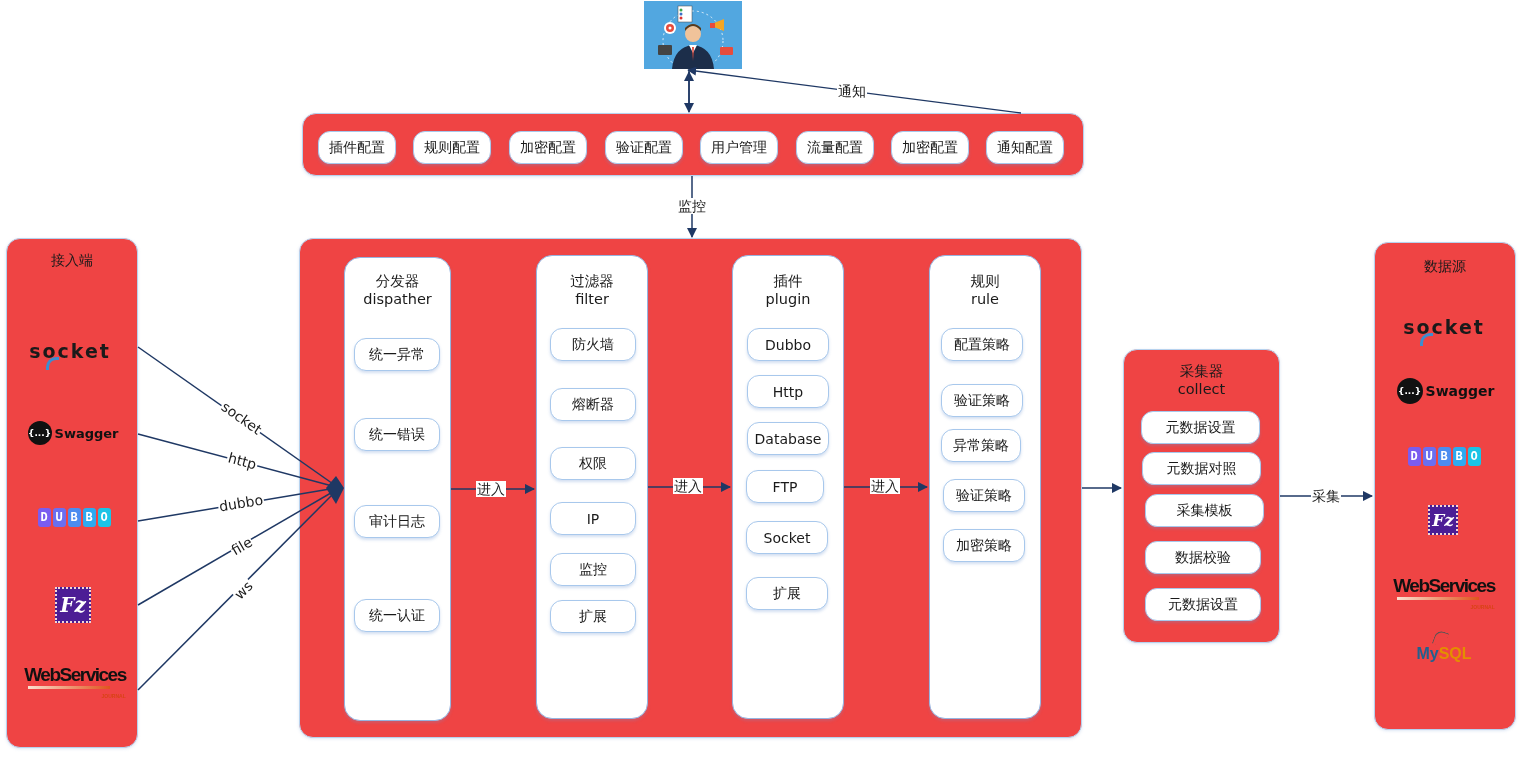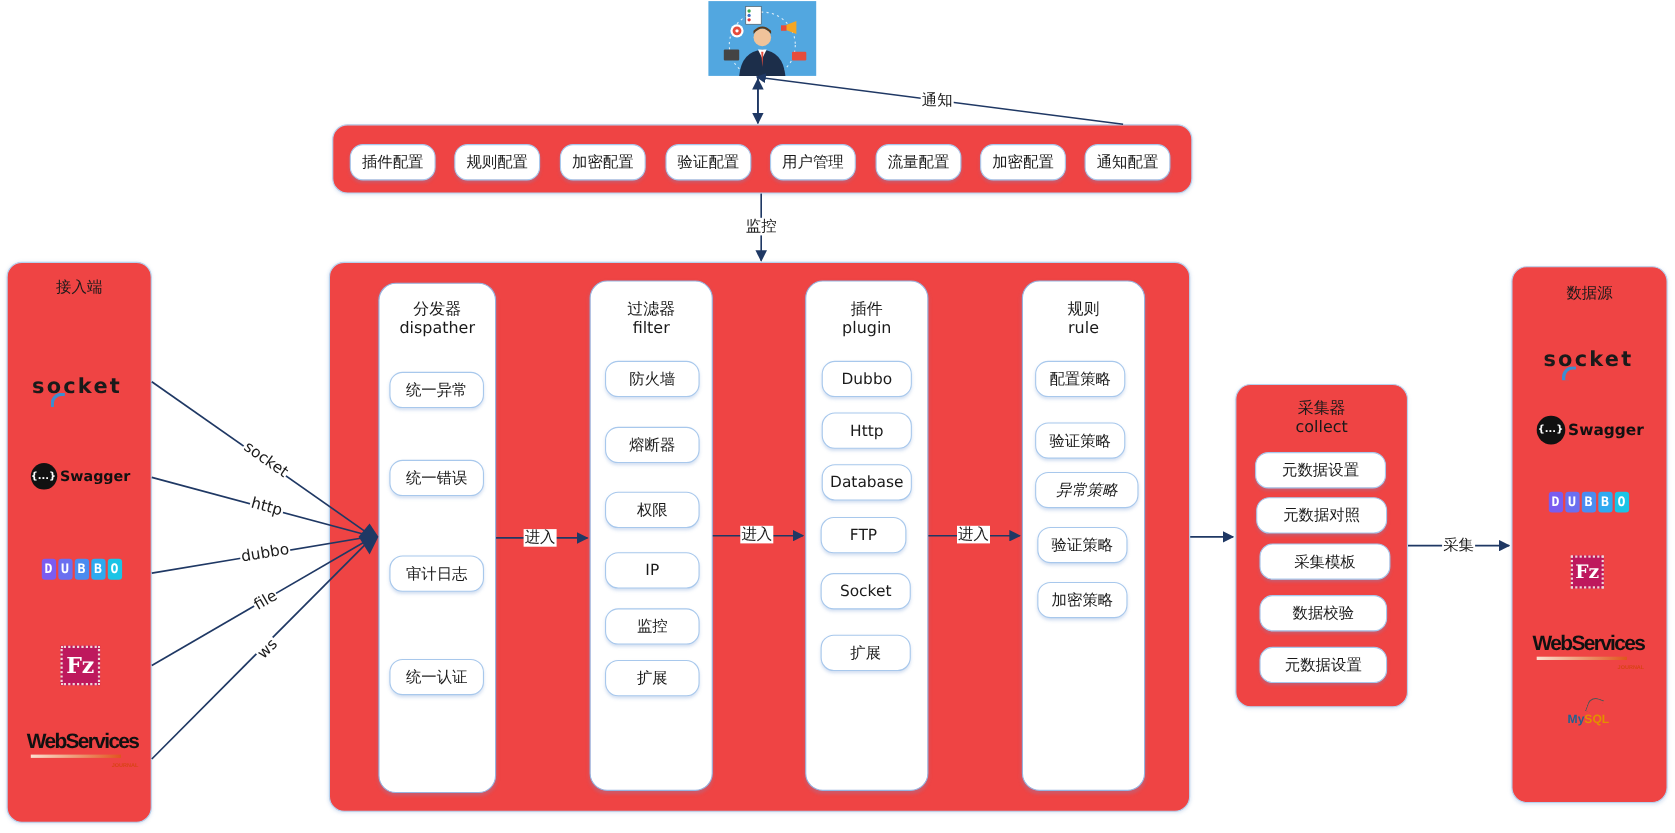--- a/index.html
+++ b/index.html
@@ -20,29 +20,29 @@
   .logo { position:absolute; display:flex; align-items:center; justify-content:center; }
   .socket-logo { font-family:"DejaVu Sans", sans-serif; font-weight:bold; font-size:19px; letter-spacing:2px; color:#1a1a1a; position:relative; }
   .socket-logo .arc { position:absolute; left:17px; top:17px; width:10px; height:10px;
         border-left:3px solid #3b8ed0; border-top:3px solid #3b8ed0; border-radius:10px 0 0 0; }
   .swagger-logo { display:flex; align-items:center; gap:3px; font-weight:bold; font-size:13px; color:#111; }
   .swagger-logo .circ { width:24px; height:24px; border-radius:50%; background:#111; color:#fff;
         font-size:9px; display:flex; align-items:center; justify-content:center; font-weight:bold; }
   .dubbo-logo { display:flex; gap:2px; }
   .dubbo-logo span { width:13px; height:19px; border-radius:3px; color:#fff; font-size:12px; font-weight:bold;
         display:flex; align-items:center; justify-content:center; font-family:"DejaVu Sans Mono", monospace; }
-  .fz-logo { width:36px; height:36px; background:#be185d; border:2px dotted #f0d8d8; box-sizing:border-box;
-        color:#fff; font-weight:bold; font-size:20px; display:flex; align-items:center; justify-content:center;
+  .fz-logo { width:36px; height:36px; background:#4c1d95; border:2px dotted #f0d8d8; box-sizing:border-box;
+        color:#fff; font-weight:bold; font-style:italic; font-size:20px; display:flex; align-items:center; justify-content:center;
         font-family:"DejaVu Serif", serif; }
   .ws-logo { position:relative; font-family:"Liberation Sans", sans-serif; font-weight:bold; font-size:19px;
         letter-spacing:-1.5px; color:#111; line-height:20px; }
   .ws-logo .bar { position:absolute; left:4px; top:21px; width:82px; height:3px;
         background:linear-gradient(90deg, #fbe0d0, #e0551d); }
   .ws-logo .journal { position:absolute; right:0; top:21px; font-size:5px; letter-spacing:0; color:#d84315; font-weight:bold; }
-  .mysql-logo { font-family:"Liberation Sans", sans-serif; font-size:11px; font-weight:bold; position:relative; }
+  .mysql-logo { font-family:"Liberation Sans", sans-serif; font-size:16px; font-weight:bold; position:relative; }
   .mysql-logo .my { color:#22618f; } .mysql-logo .sql { color:#e48e00; }
   .mysql-logo .dolphin { position:absolute; left:18px; top:-14px; width:12px; height:14px; border-left:1px solid #555;
         border-top:1px solid #555; border-radius:8px 0 0 0; transform:rotate(20deg); }
   .avatar-img { position:absolute; left:644px; top:1px; width:98px; height:68px; background:#52a7e0; overflow:hidden; }
 </style>
 </head>
 <body>
 
 <div class="avatar-img">
   <svg width="98" height="68" viewBox="0 0 98 68">
@@ -136,21 +136,21 @@
 <div class="pill" style="left:746px; top:470px; width:78px; height:33px;">FTP</div>
 <div class="pill" style="left:746px; top:521px; width:82px; height:33px;">Socket</div>
 <div class="pill" style="left:746px; top:577px; width:82px; height:33px;">扩展</div>
 
 <div class="col" style="left:929px; top:255px; width:112px; height:464px;">
   <div class="col-title" style="top:16px;">规则</div>
   <div class="col-title" style="top:34px;">rule</div>
 </div>
 <div class="pill" style="left:941px; top:328px; width:82px; height:33px;">配置策略</div>
 <div class="pill" style="left:941px; top:384px; width:82px; height:33px;">验证策略</div>
-<div class="pill" style="left:941px; top:429px; width:94px; height:33px;font-style:italic;">异常策略</div>
+<div class="pill" style="left:941px; top:429px; width:80px; height:33px;">异常策略</div>
 <div class="pill" style="left:943px; top:479px; width:82px; height:33px;">验证策略</div>
 <div class="pill" style="left:943px; top:529px; width:82px; height:33px;">加密策略</div>
 
 <div class="panel" style="left:1123px; top:349px; width:157px; height:294px;">
   <div class="col-title" style="top:12px;">采集器</div>
   <div class="col-title" style="top:30px;">collect</div>
 </div>
 <div class="pill" style="left:1141px; top:411px; width:119px; height:33px;">元数据设置</div>
 <div class="pill" style="left:1142px; top:452px; width:119px; height:33px;">元数据对照</div>
 <div class="pill" style="left:1145px; top:494px; width:119px; height:33px;">采集模板</div>

